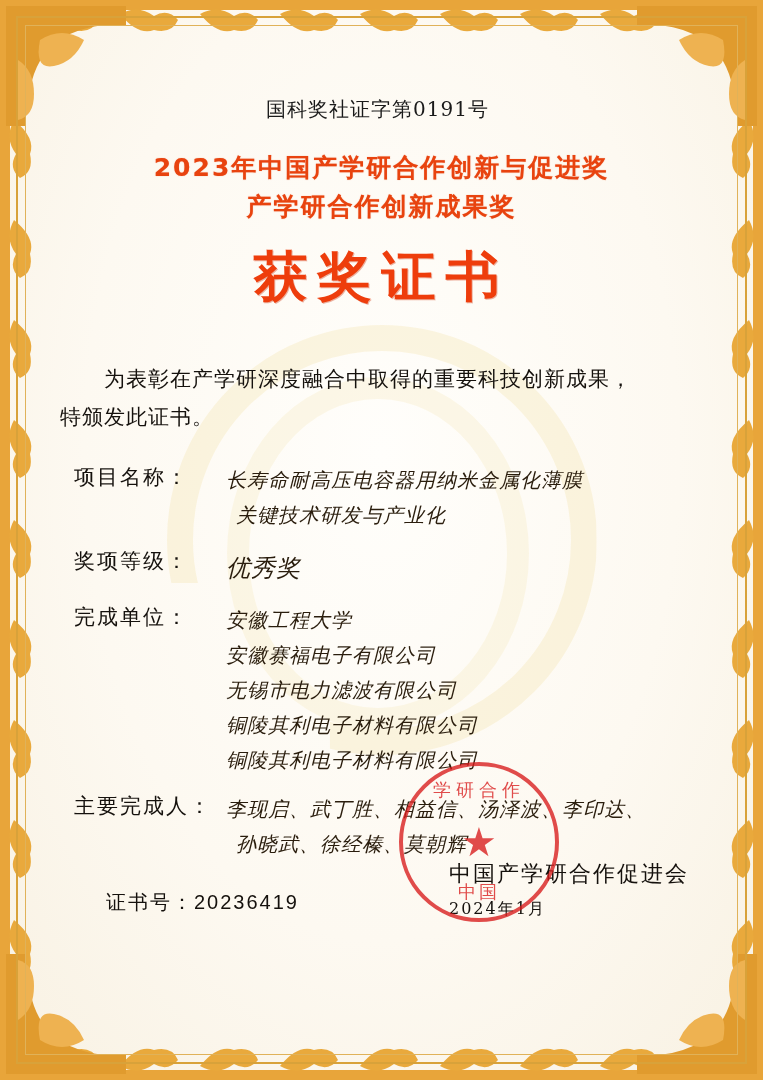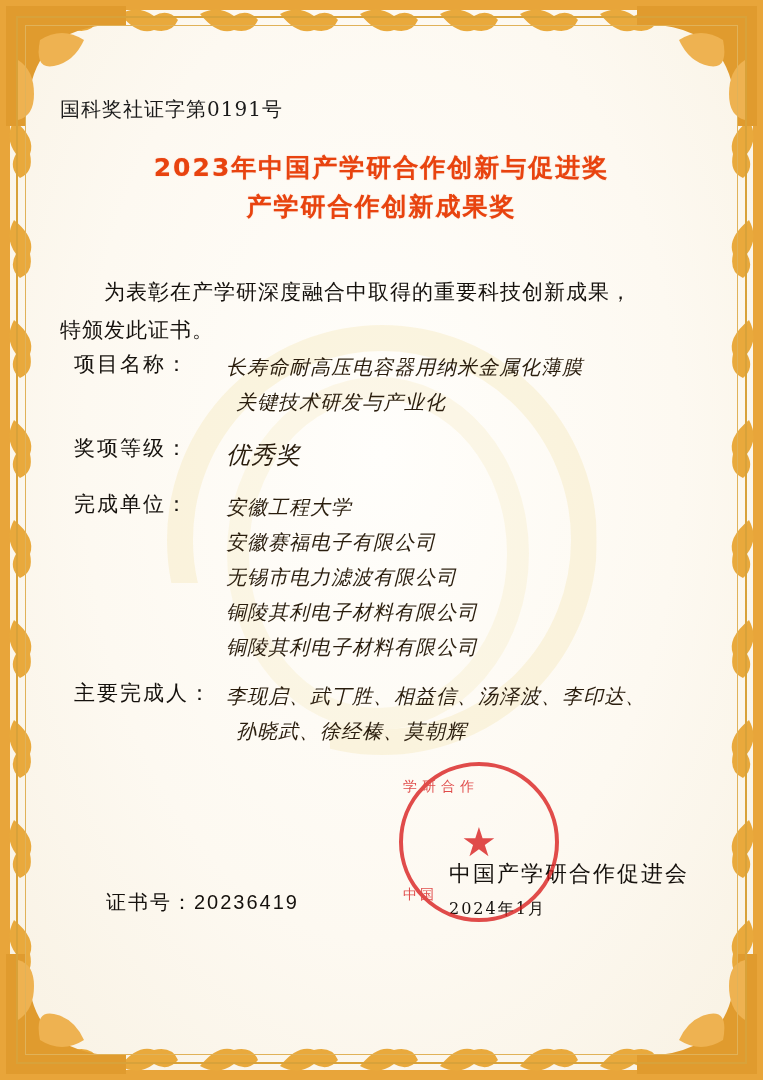--- a/index.html
+++ b/index.html
@@ -106,21 +106,21 @@
   
   .content {
     position: absolute;
     left: 60px;
     right: 60px;
     top: 86px;
     bottom: 86px;
   }
 
   .doc-number {
-    text-align: left;
+    text-align: center;
     font-family: "DejaVu Serif", "Liberation Serif", serif;
     font-size: 20px;
     color: #1a1a1a;
     letter-spacing: 1px;
     margin-top: 10px;
     margin-right: 8px;
   }
 
   .title-block {
     margin-top: 26px;
@@ -150,20 +150,21 @@
     margin-top: 46px;
     font-family: "DejaVu Serif", "Liberation Serif", serif;
     font-size: 21px;
     line-height: 1.85;
     color: #15110d;
     letter-spacing: 1px;
   }
   .preamble .indent { display: inline-block; width: 44px; }
 
   .fields {
+    margin-top: 26px;
     font-family: "DejaVu Serif", "Liberation Serif", serif;
     color: #15110d;
   }
   .field-row {
     display: flex;
     align-items: flex-start;
     margin-bottom: 14px;
   }
   .field-label {
     flex: 0 0 auto;
@@ -226,23 +227,23 @@
     transform: translate(-50%, -50%);
     font-size: 40px;
     color: #d81b1b;
     line-height: 1;
   }
   .seal .seal-text-top,
   .seal .seal-text-bottom {
     position: absolute;
     left: 0;
     width: 100%;
-    text-align: left;
+    text-align: center;
     color: #d81b1b;
-    font-size: 14px;
+    font-size: 18px;
     letter-spacing: 5px;
     font-family: "DejaVu Serif", "Liberation Serif", serif;
   }
   .seal .seal-text-top { top: 12px; }
   .seal .seal-text-bottom { bottom: 14px; letter-spacing: 3px; }
 
   .cert-number {
     position: absolute;
     left: 46px;
     bottom: 78px;
@@ -358,20 +359,21 @@
 
   <div class="border-frame"></div>
 
   <div class="content">
 
     <div class="doc-number">国科奖社证字第0191号</div>
 
     <div class="title-block">
       <div class="title-line1">2023年中国产学研合作创新与促进奖</div>
       <div class="title-line2">产学研合作创新成果奖</div>
+      <div class="title-main">获奖证书</div>
     </div>
 
     <div class="preamble">
       <span class="indent"></span><span>为表彰在产学研深度融合中取得的重要科技创新成果，</span><br>
       <span>特颁发此证书。</span>
     </div>
 
     <div class="fields">
 
       <div class="field-row">

